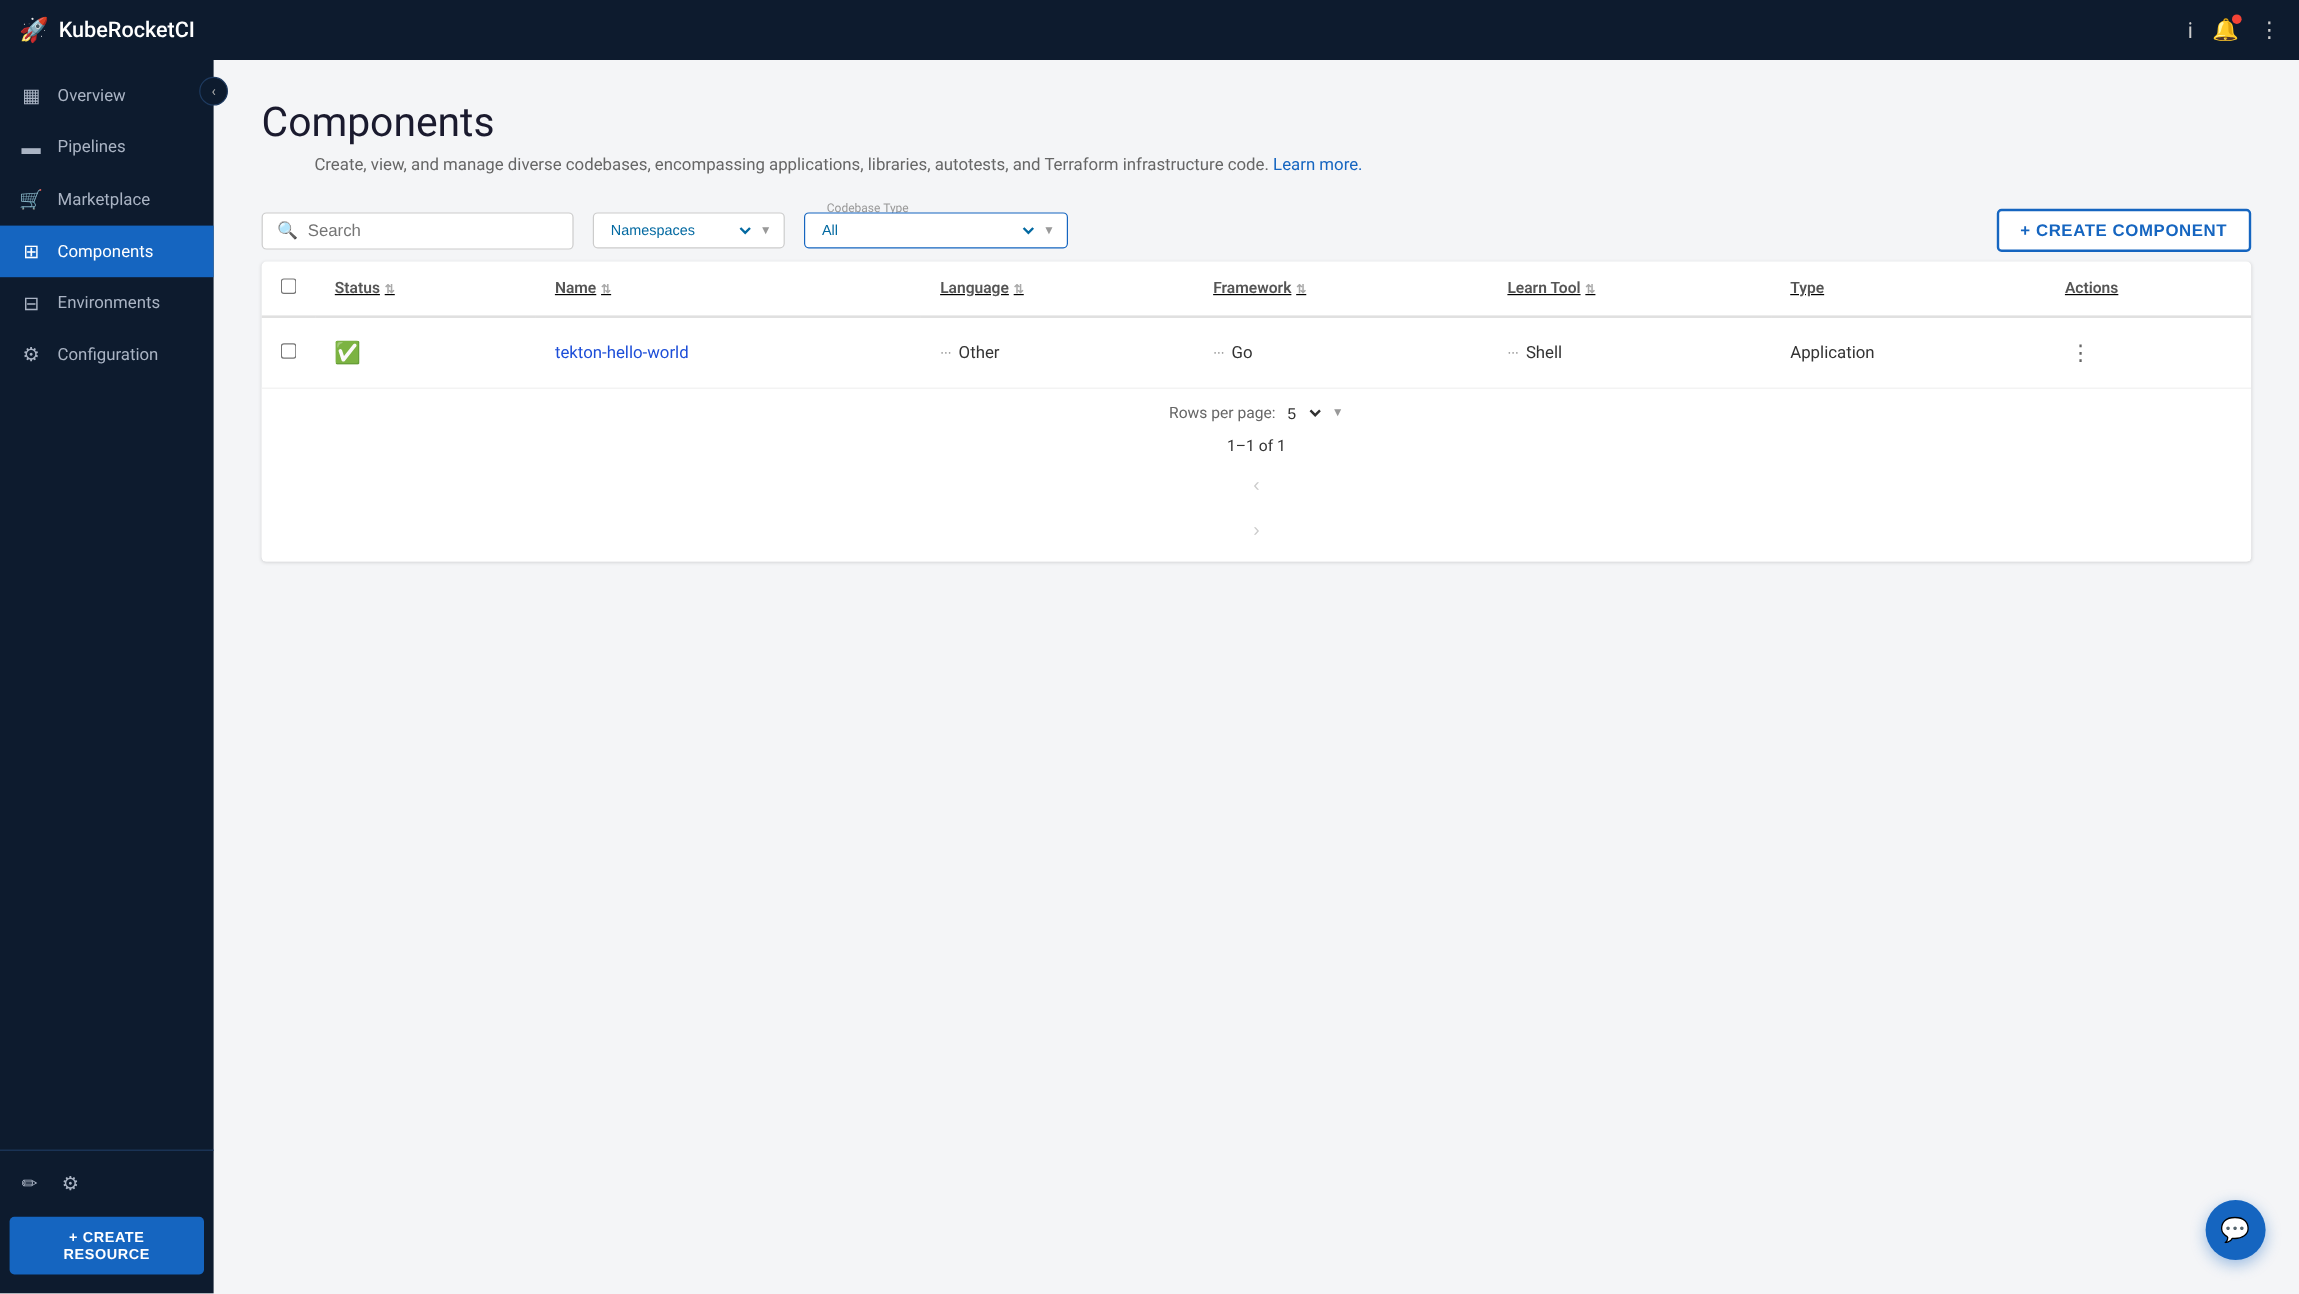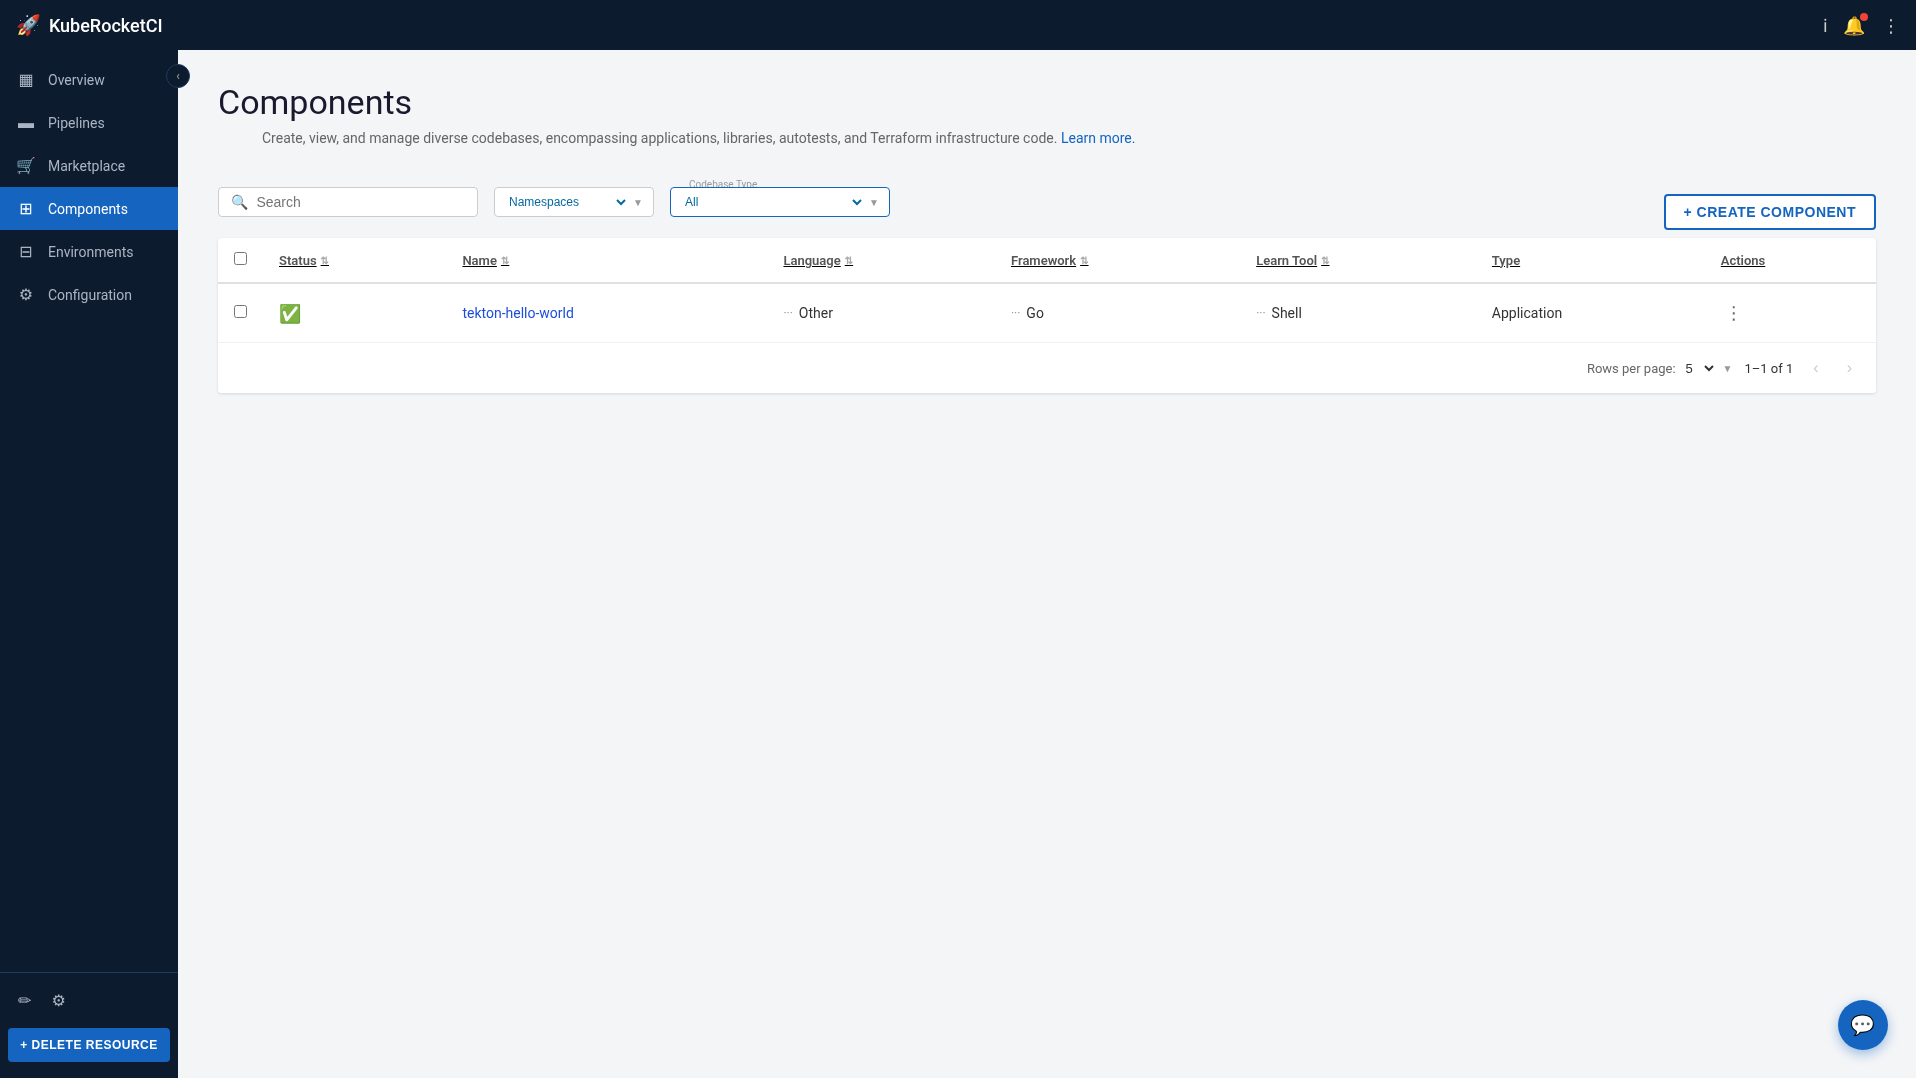--- a/index.html
+++ b/index.html
@@ -227,21 +227,20 @@
       border: 2px solid #1565c0;
       border-radius: 4px;
       padding: 8px 18px;
       font-size: 14px;
       font-weight: 600;
       cursor: pointer;
       display: flex;
       align-items: center;
       gap: 6px;
       letter-spacing: 0.5px;
-      margin-top: 20px;
     }
 
     
     .table-meta {
       display: flex;
       align-items: center;
       justify-content: space-between;
       padding: 12px 0 4px 0;
       font-size: 13px;
       color: #666;
@@ -314,20 +313,21 @@
     .pagination {
       display: flex;
       align-items: center;
       justify-content: flex-end;
       padding: 12px 16px;
       font-size: 13px;
       color: #666;
       gap: 12px;
       background: #fff;
       border-top: 1px solid #f0f0f0;
+      flex-direction: column;
     }
     .rows-per-page {
       display: flex;
       align-items: center;
       gap: 6px;
     }
     .rows-select {
       border: none;
       outline: none;
       font-size: 13px;
@@ -415,21 +415,21 @@
       </div>
       <div class="sidebar-item">
         <span class="sidebar-item-icon">⚙</span>
         <span>Configuration</span>
       </div>
     </div>
     <div class="sidebar-bottom">
       <span class="sidebar-bottom-icon">✏</span>
       <span class="sidebar-bottom-icon">⚙</span>
     </div>
-    <button class="create-resource-btn">+ DELETE RESOURCE</button>
+    <button class="create-resource-btn">+ CREATE RESOURCE</button>
   </div>
 
   <div class="main">
     <h1 class="page-title">Components</h1>
     <p class="page-desc">
       <span>Create, view, and manage diverse codebases, encompassing applications, libraries, autotests, and Terraform infrastructure code.</span>
       <a href="#">Learn more.</a>
     </p>
 
     <div class="toolbar">

